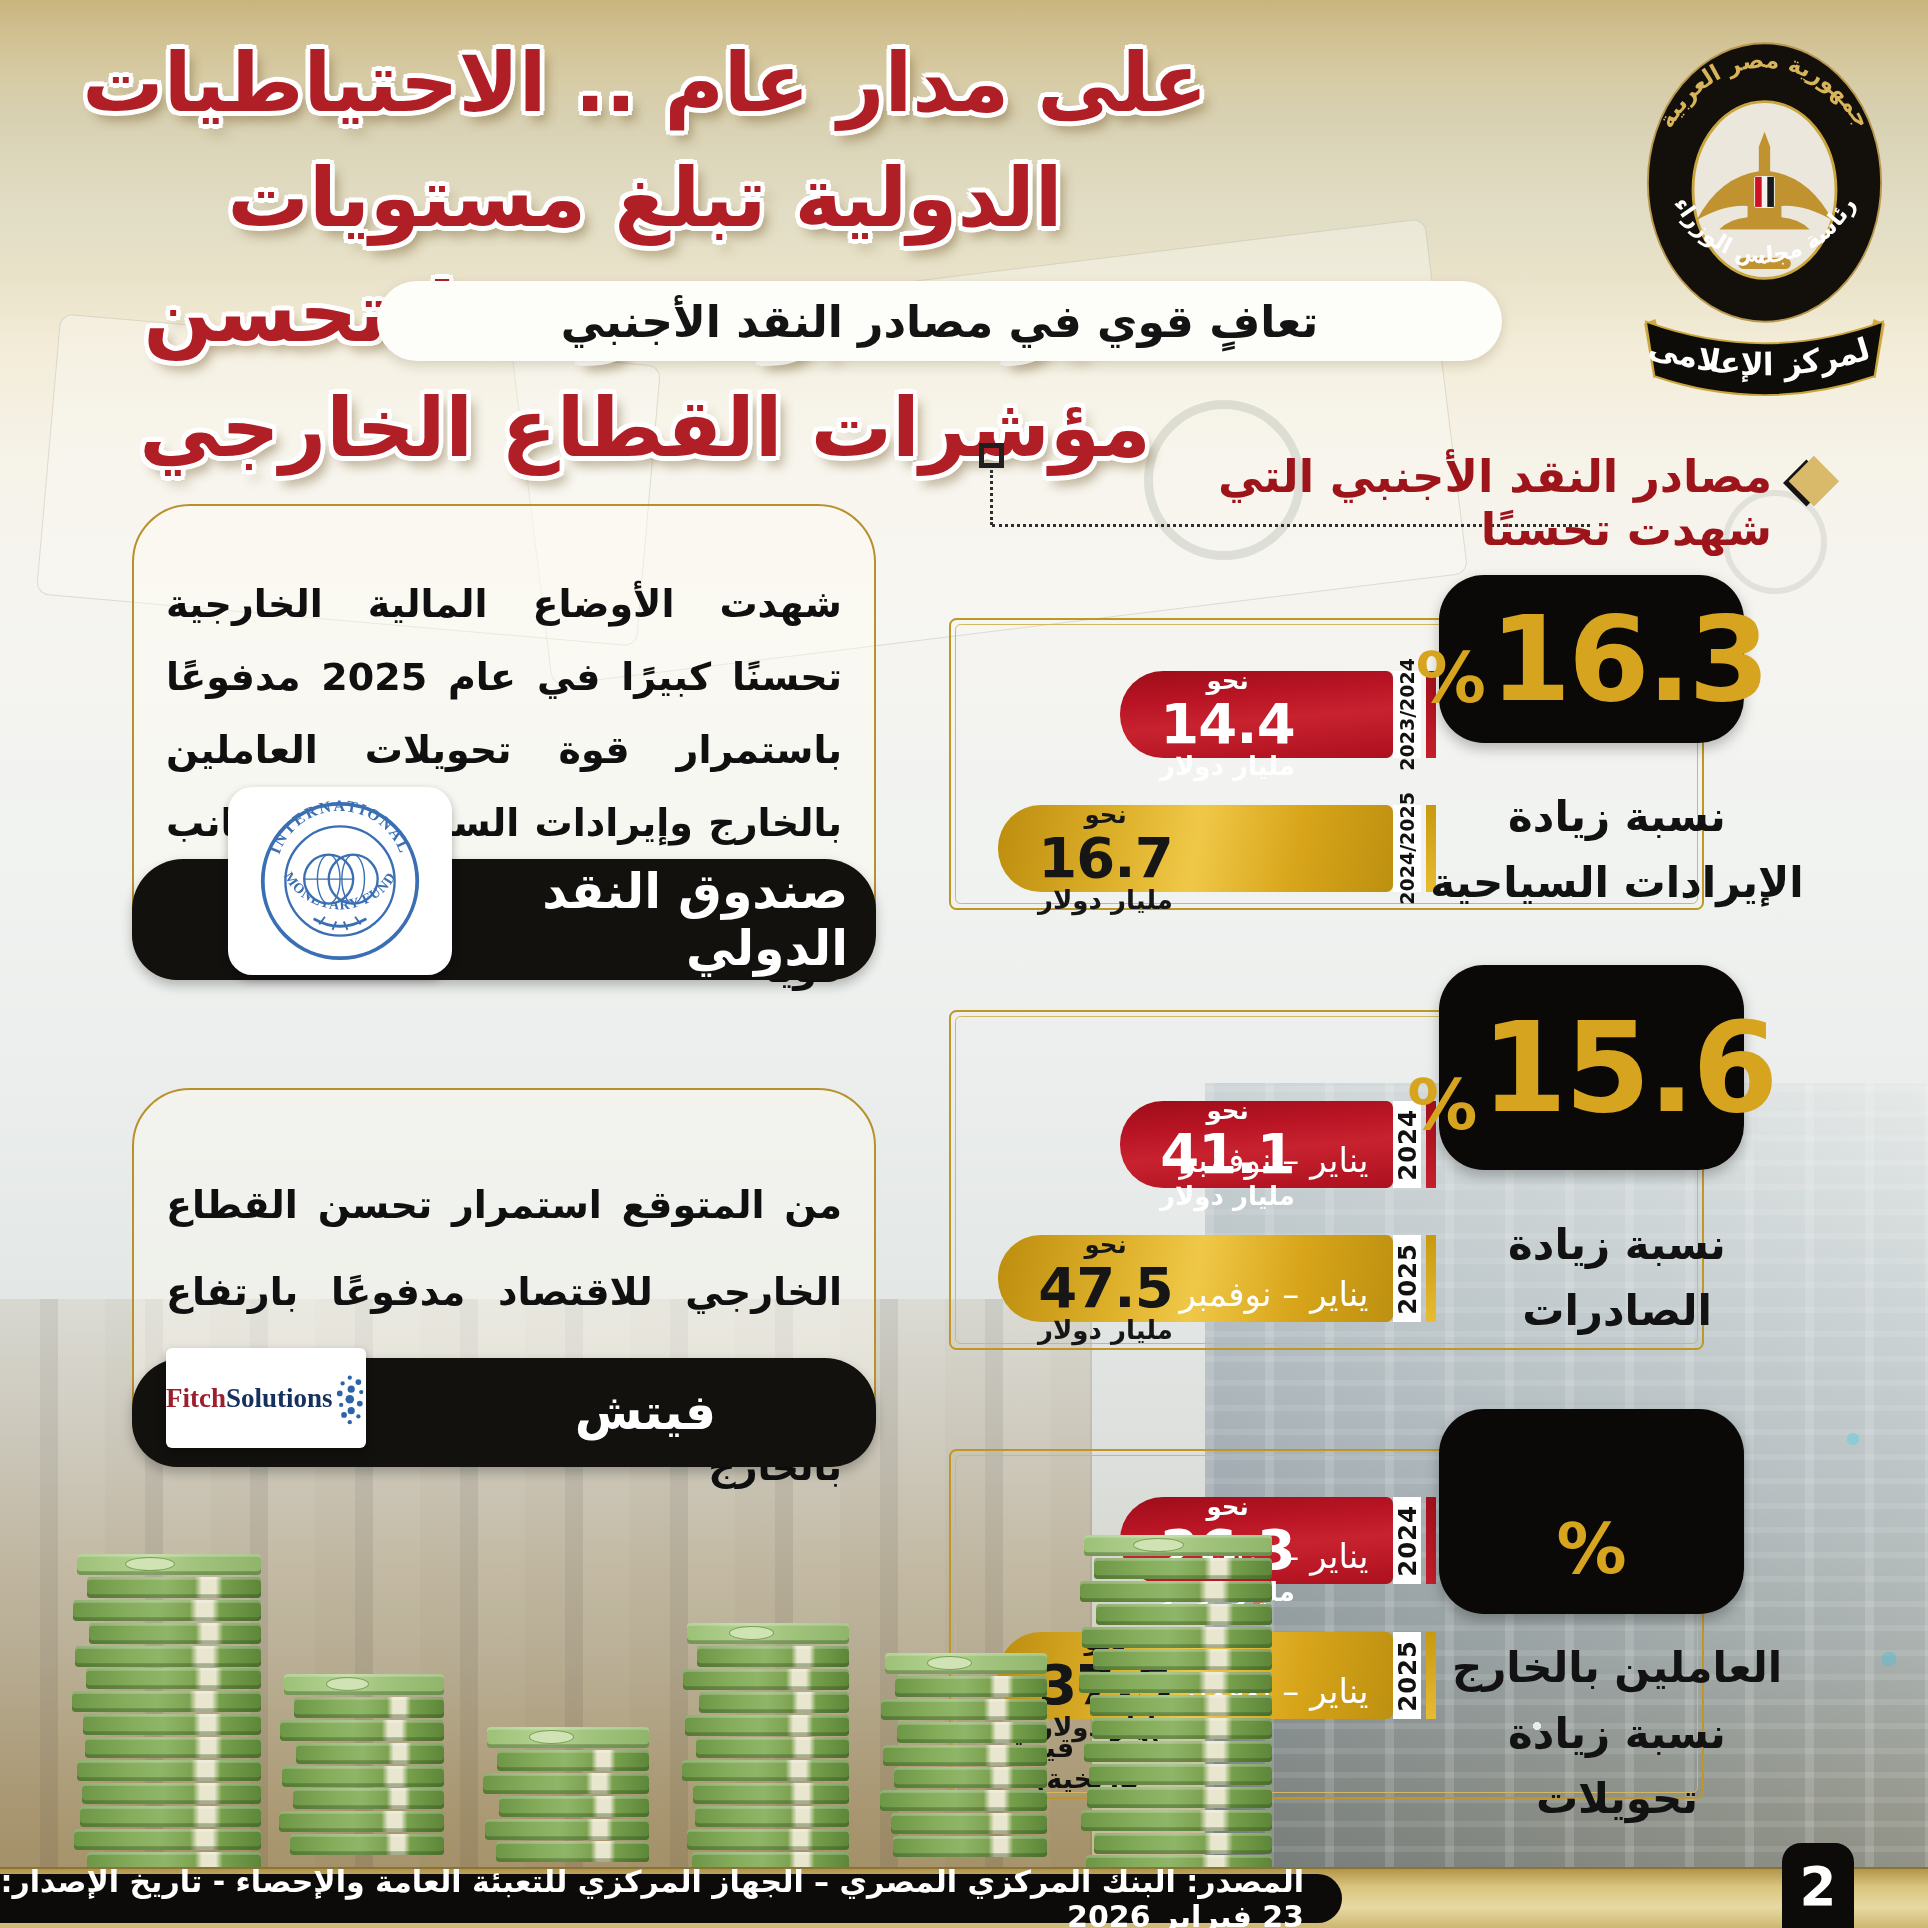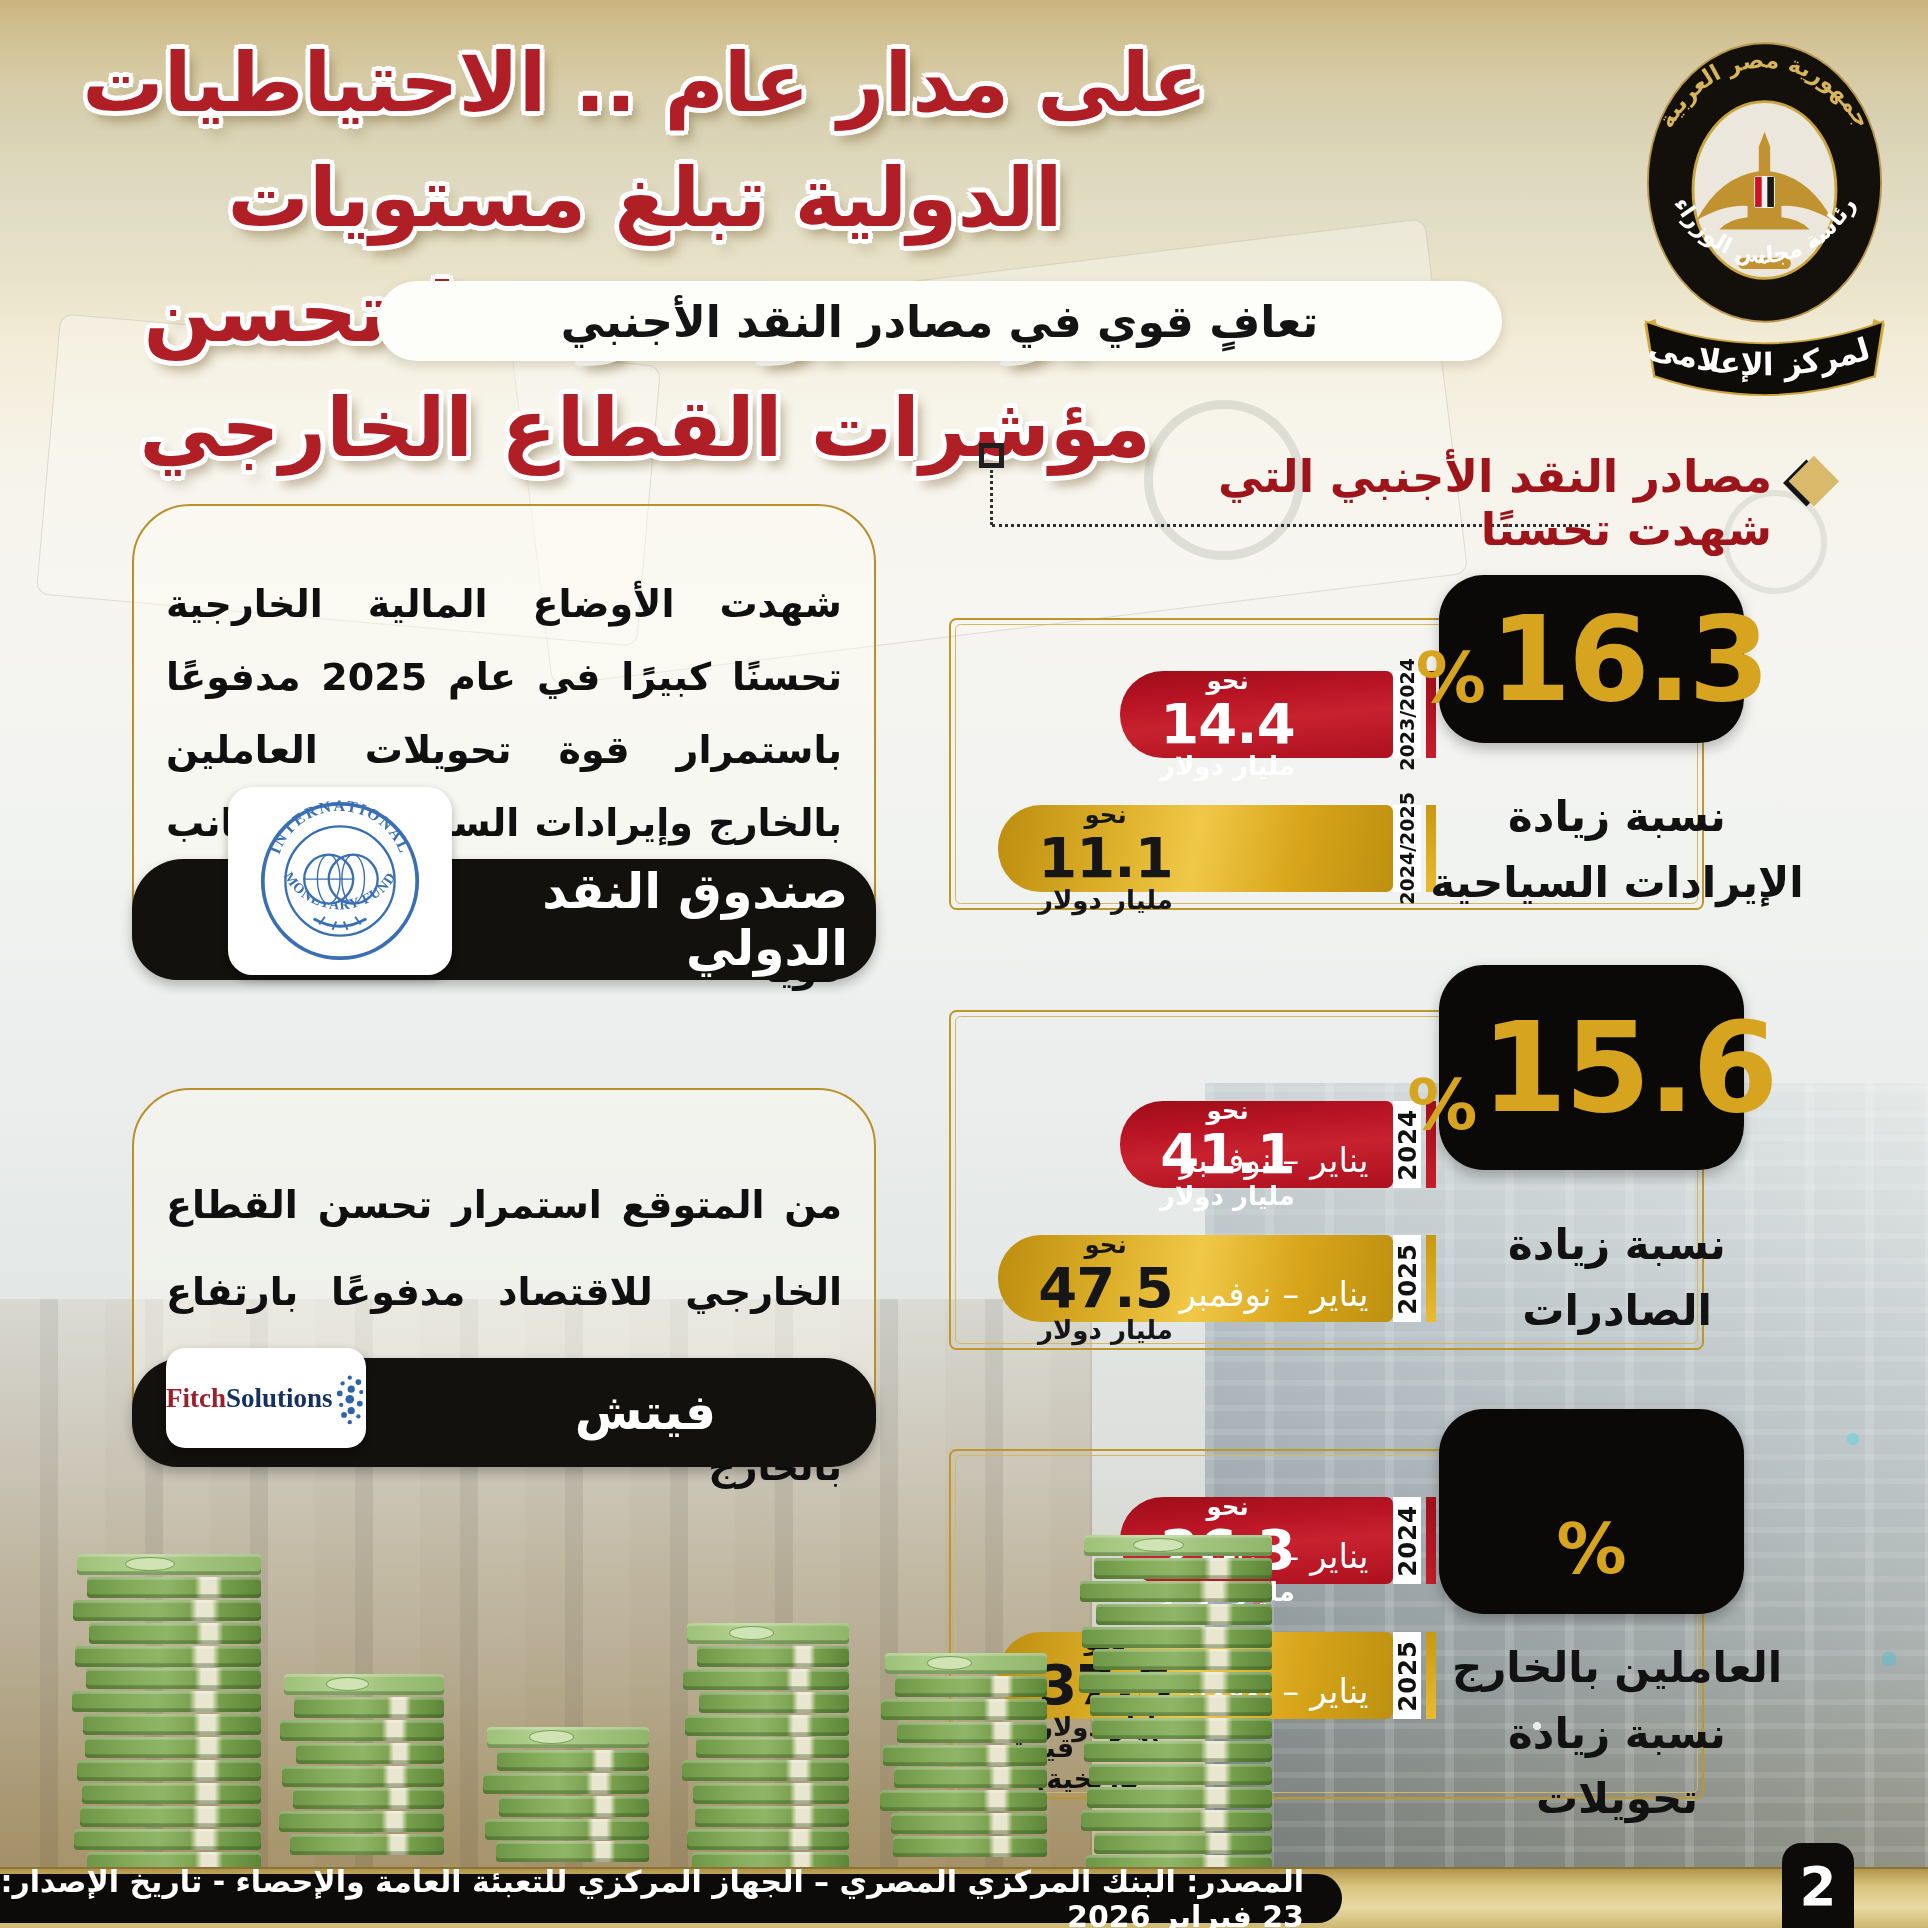--- a/index.html
+++ b/index.html
@@ -111,21 +111,21 @@
   .q1 .qtext{top:26px;line-height:1.92;}
   .q2 .qtext{top:36px;line-height:2.3;}
   .qband{position:absolute;left:0;right:0;bottom:0;background:#13110e;border-radius:51px 51px 45px 45px;
     box-shadow:0 5.6px 11.3px rgba(0,0,0,.25);}
   .q1 .qband{height:121px;}
   .q2 .qband{height:109px;}
   .qsource{position:absolute;left:311px;right:28px;top:0;bottom:0;display:flex;align-items:center;justify-content:center;
     direction:rtl;color:#ffffff;font-size:49px;font-weight:800;}
   .qlogo{position:absolute;background:#fff;box-shadow:0 4.7px 9.4px rgba(0,0,0,.3);display:flex;align-items:center;justify-content:center;}
   .qlogo.imf{left:96px;top:283px;width:224px;height:188px;border-radius:24.5px;}
-  .qlogo.fitch{left:34px;top:260px;width:200px;height:100px;border-radius:19px;gap:1.9px;}
+  .qlogo.fitch{left:34px;top:260px;width:200px;height:100px;border-radius:6px;gap:1.9px;}
   .fitch-word{font-family:"Liberation Serif","DejaVu Serif",serif;font-weight:700;font-size:27px;white-space:nowrap;}
   .fitch-word .p1{color:#9c1f2e;}
   .fitch-word .p2{color:#15325f;}
 
   
   .stacks{position:absolute;left:11.3px;top:1499px;width:1318px;height:377px;}
   .stack{position:absolute;}
   .bundle{height:21px;margin-bottom:1.9px;border-radius:3.8px;
     background:linear-gradient(90deg,#6d9646 0%,#85ad5c 28%,#8fb668 45%,#7da352 62%,#e9e6cf 66%,#e9e6cf 74%,#76a04c 78%,#5d8639 100%);
     box-shadow:inset 0 -3.8px 0 rgba(40,70,20,.35),inset 0 2.8px 0 rgba(255,255,255,.25);}
@@ -218,21 +218,21 @@
       </div>
       <div class="year-strip">
         <span class="ytext long">2023/2024</span>
       </div>
       <div class="thin red"></div>
     </div>
     <div class="row r2">
       <div class="bar gold">
         <div class="bar-text">
           <span class="approx">نحو</span>
-          <span class="val">11.1</span>
+          <span class="val">16.7</span>
           <span class="unit">مليار دولار</span>
         </div>
       </div>
       <div class="year-strip">
         <span class="ytext long">2024/2025</span>
       </div>
       <div class="thin gold"></div>
     </div>
     <div class="pct-box">
       <span class="pct-sign">%</span>

